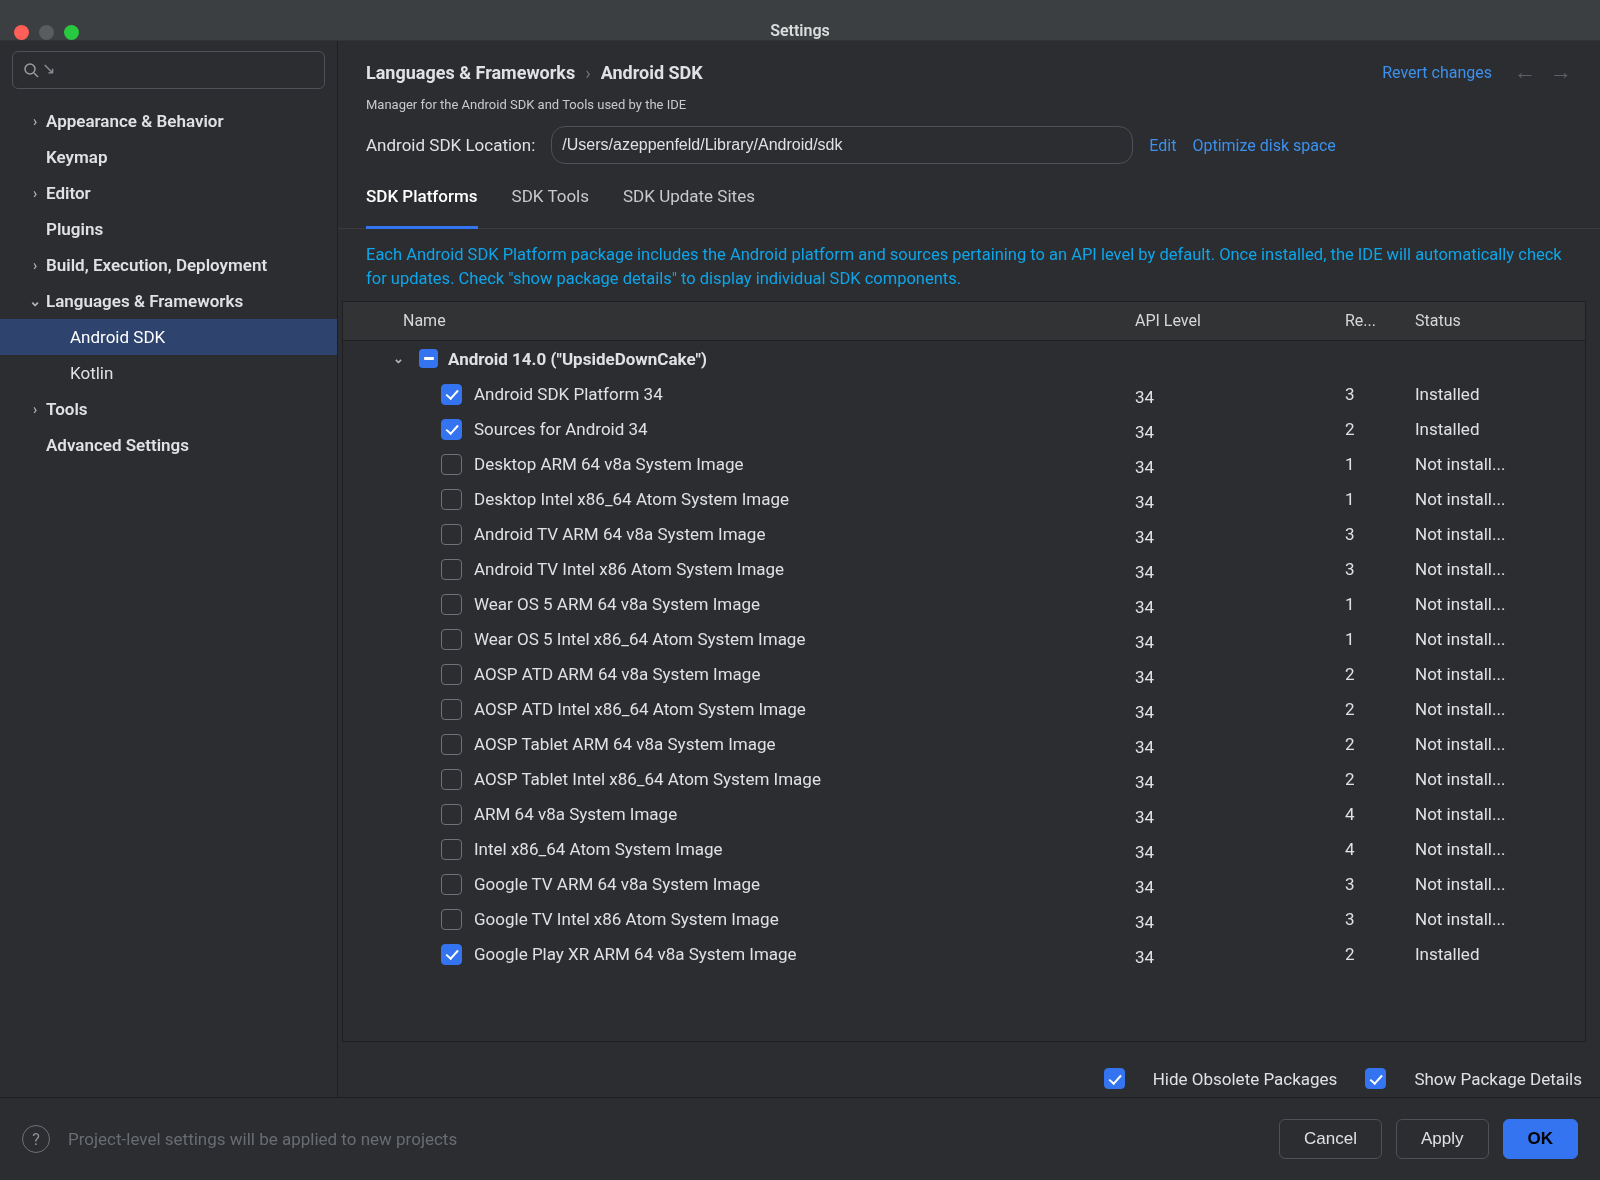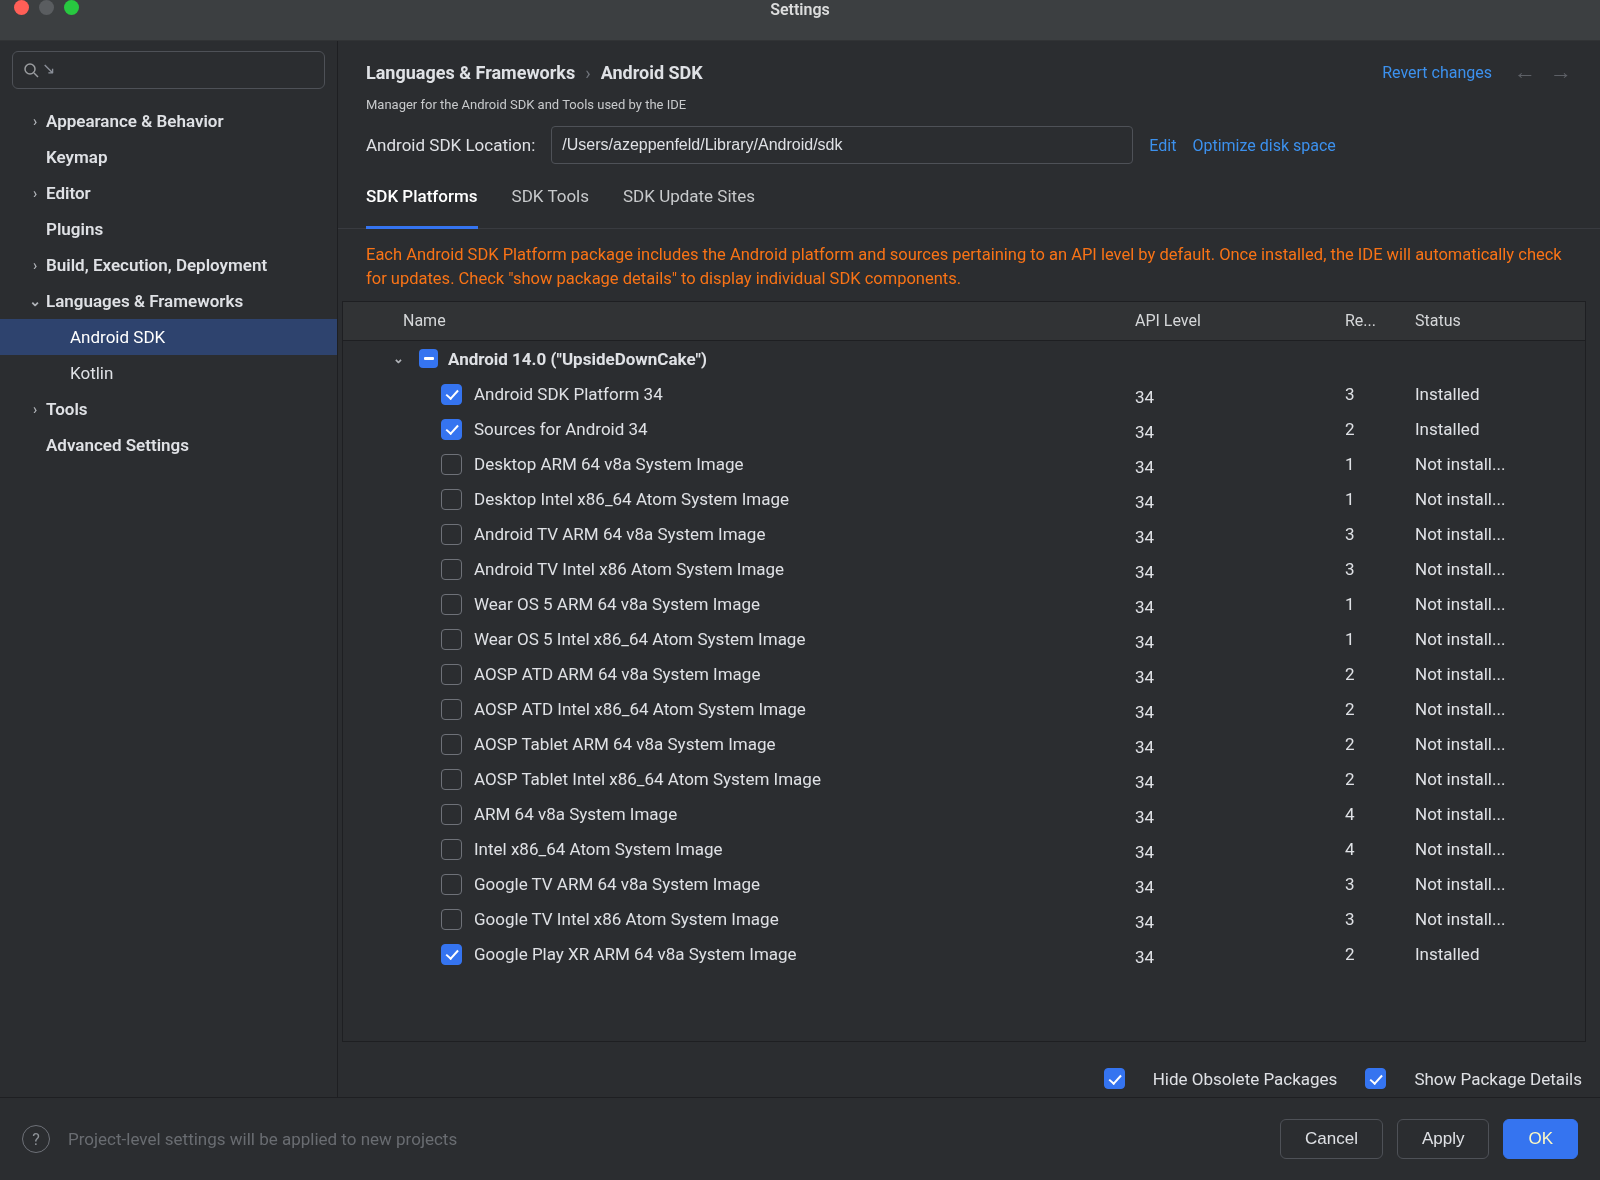--- a/index.html
+++ b/index.html
@@ -31,21 +31,21 @@
   }
   .window{
     width:1600px;height:1180px;
     display:flex;flex-direction:column;
     background:var(--bg);
   }
   
   .titlebar{
     height:40px;
     background:#3c3f41;
-    display:flex;align-items:flex-start;
+    display:flex;align-items:flex-end;
     border-bottom:1px solid #313335;
     position:relative;
     flex:none;
   }
   .traffic{display:flex;gap:10px;margin-left:14px;}
   .tl{width:15px;height:15px;border-radius:50%;}
   .tl.red{background:#ff5f57;}
   .tl.yellow{background:#5a5d60;}
   .tl.green{background:#28c840;}
   .titlebar .title{
@@ -118,34 +118,34 @@
   .link{color:var(--link);cursor:pointer;}
   .nav-arrows{display:flex;gap:14px;color:#5d6066;font-size:22px;}
   .subtitle{padding:12px 28px 4px 28px;color:#c8cacc;font-size:13px;}
   .sdk-loc{
     display:flex;align-items:center;gap:16px;padding:10px 28px 6px 28px;
   }
   .sdk-loc label{white-space:nowrap;font-size:17px;}
   .sdk-loc input{
     flex:0 0 560px;
     height:36px;background:var(--bg);
-    border:1px solid #4e5157;border-radius:4px;
+    border:1px solid #4e5157;border-radius:14px;
     color:var(--text);padding:0 10px;font-size:16px;
   }
   .tabs{
     display:flex;gap:34px;padding:16px 28px 0 28px;
     border-bottom:1px solid #393b40;
   }
   .tab{
     padding-bottom:20px;font-size:17px;color:#c8cacc;cursor:pointer;
     border-bottom:3px solid transparent;margin-bottom:-1px;
   }
   .tab.active{color:#fff;border-bottom-color:var(--tab-underline);font-weight:500;}
   .tab-desc{
-    padding:14px 28px 10px 28px;font-size:16.5px;color:#f97316;line-height:1.45;
+    padding:14px 28px 10px 28px;font-size:16.5px;color:#0ea5e9;line-height:1.45;
   }
   
   .table-wrap{
     flex:1;min-height:0;display:flex;flex-direction:column;
     padding:0 14px 0 4px;
   }
   .thead{
     display:flex;align-items:center;height:38px;
     background:#313335;
     border:1px solid #1e1f22;
@@ -211,21 +211,21 @@
     width:26px;height:26px;border:1.5px solid #6e7178;border-radius:50%;
     display:flex;align-items:center;justify-content:center;color:#8e9298;font-size:16px;
   }
   .footer .hint{margin-left:18px;color:#696c71;font-size:17px;}
   .footer .btns{margin-left:auto;display:flex;gap:14px;}
   .btn{
     height:40px;border-radius:6px;padding:0 24px;
     background:#2b2d30;border:1px solid #4e5157;color:var(--text);
     font-size:17px;cursor:pointer;
   }
-  .btn.primary{background:var(--primary-btn);border-color:var(--primary-btn);color:#fef9c3;}
+  .btn.primary{background:var(--primary-btn);border-color:var(--primary-btn);color:#000000;font-weight:bold;}
 </style>
 </head>
 <body>
 
 <div class="window">
 
   <div class="titlebar">
     <div class="traffic">
       <div class="tl red"></div>
       <div class="tl yellow"></div>

